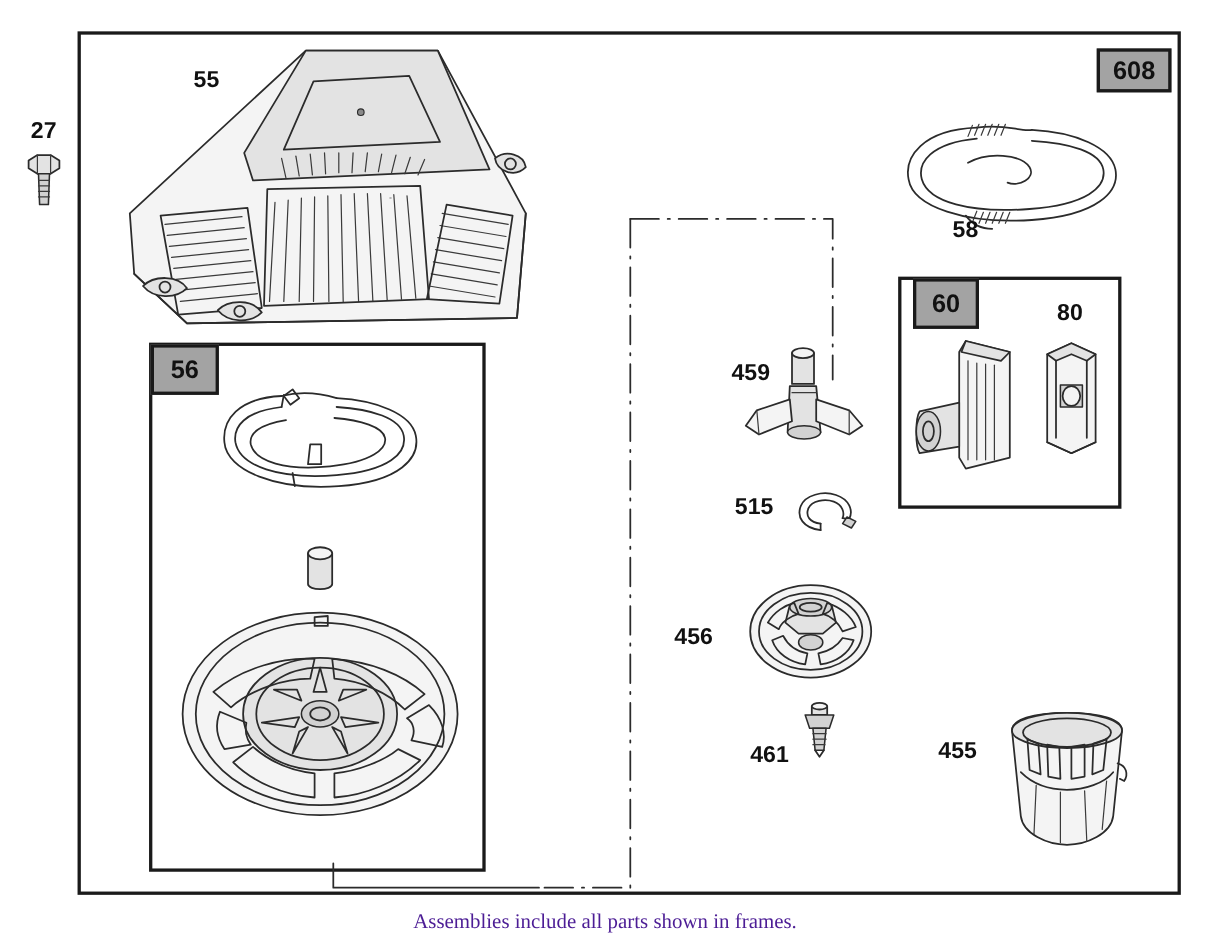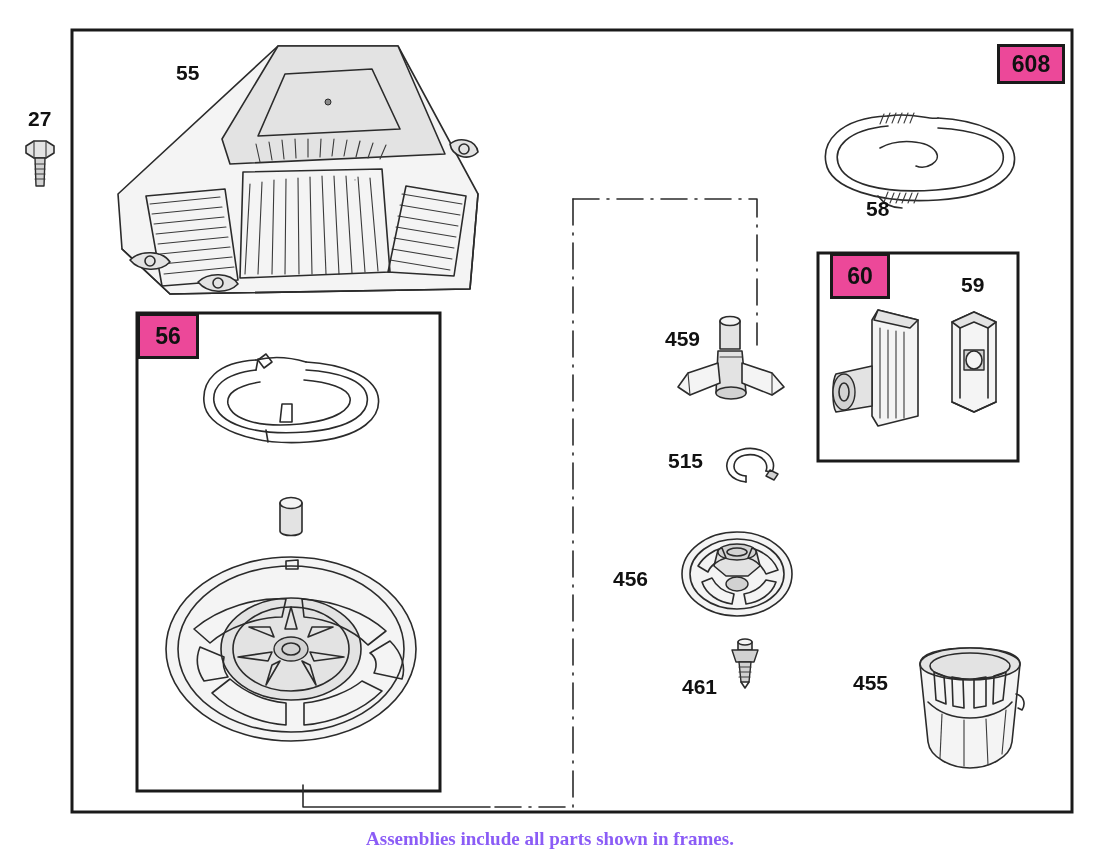--- a/index.html
+++ b/index.html
@@ -31,38 +31,38 @@
     font-weight: bold;
     color: #111111;
     font-family: "Liberation Sans", sans-serif;
     white-space: nowrap;
     line-height: 1;
   }
   .lbl-lg { font-size: 21px; }
   .lbl-box {
     position: absolute;
     border: 3px solid #1a1a1a;
-    background: #ec4899;
+    background: #a3a3a3;
     font-weight: bold;
     font-size: 23px;
     color: #111111;
     display: flex;
     align-items: center;
     justify-content: center;
     font-family: "Liberation Sans", sans-serif;
   }
   .caption {
     position: absolute;
     left: 0;
     top: 828px;
     width: 1100px;
     text-align: center;
     font-size: 19px;
-    font-weight: bold;
-    color: #8b5cf6;
+    font-weight: normal;
+    color: #4c1d95;
     font-family: "Liberation Serif", serif;
   }
 </style>
 </head>
 <body>
 
 <div id="page">
 
   <svg class="diagram" viewBox="0 0 1100 858">
     <defs>
@@ -332,21 +332,21 @@
   </svg>
 
   <div class="lbl lbl-lg" style="left:28px; top:108px;">27</div>
   <div class="lbl lbl-lg" style="left:176px; top:62px;">55</div>
   <div class="lbl lbl-lg" style="left:866px; top:198px;text-align:center;">58</div>
   <div class="lbl lbl-lg" style="left:665px; top:328px;">459</div>
   <div class="lbl lbl-lg" style="left:668px; top:450px;">515</div>
   <div class="lbl lbl-lg" style="left:613px; top:568px;">456</div>
   <div class="lbl lbl-lg" style="left:682px; top:676px;">461</div>
   <div class="lbl lbl-lg" style="left:853px; top:672px;">455</div>
-  <div class="lbl lbl-lg" style="left:961px; top:274px;">59</div>
+  <div class="lbl lbl-lg" style="left:961px; top:274px;">80</div>
 
   <div class="lbl-box" style="left:997px; top:44px; width:62px; height:34px;">608</div>
   <div class="lbl-box" style="left:137px; top:313px; width:56px; height:40px;">56</div>
   <div class="lbl-box" style="left:818px; top:253px; width:54px; height:40px;margin-left:12px;">60</div>
 
   <div class="caption">Assemblies include all parts shown in frames.</div>
 
 </div>
 
 </body></html>

